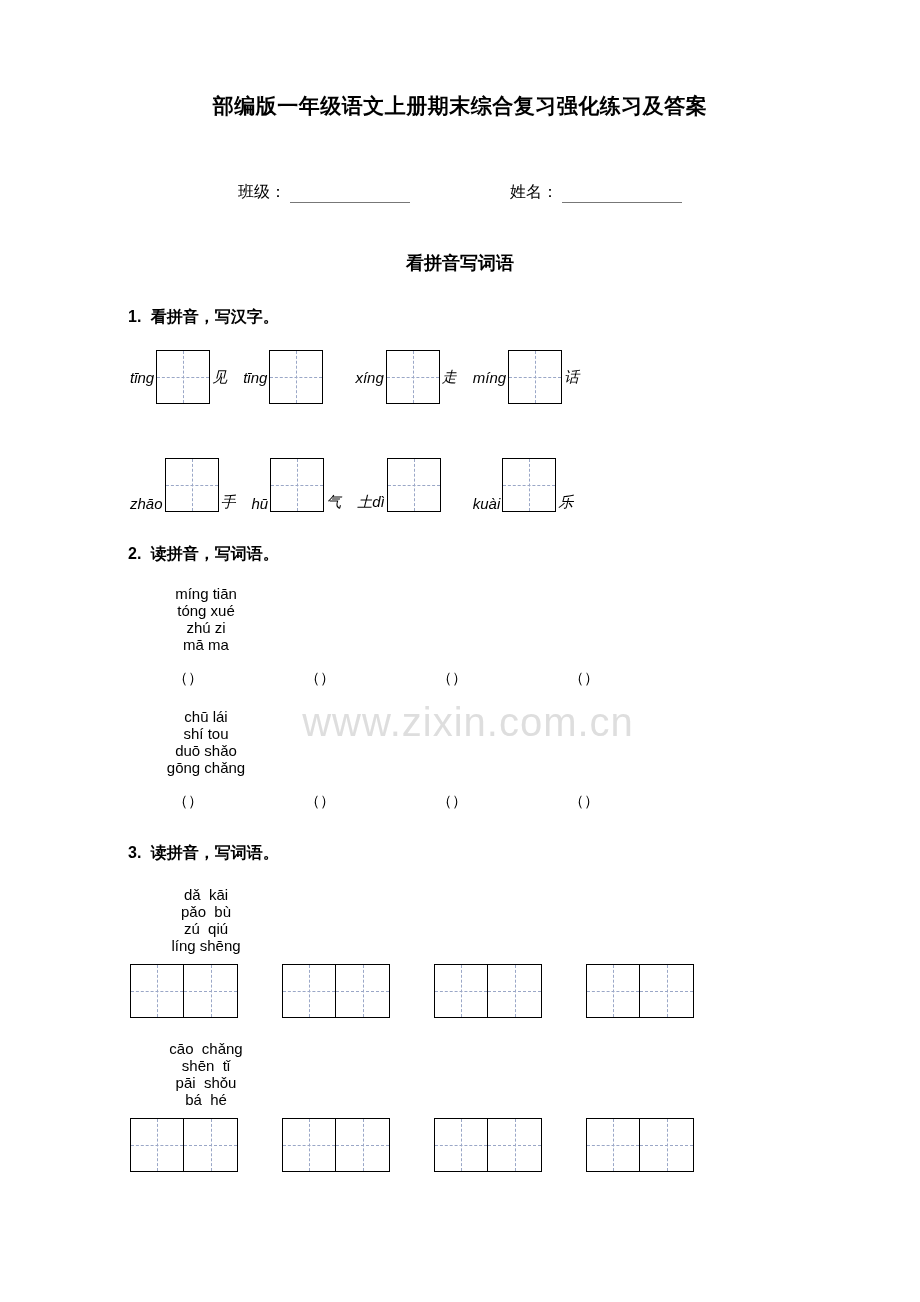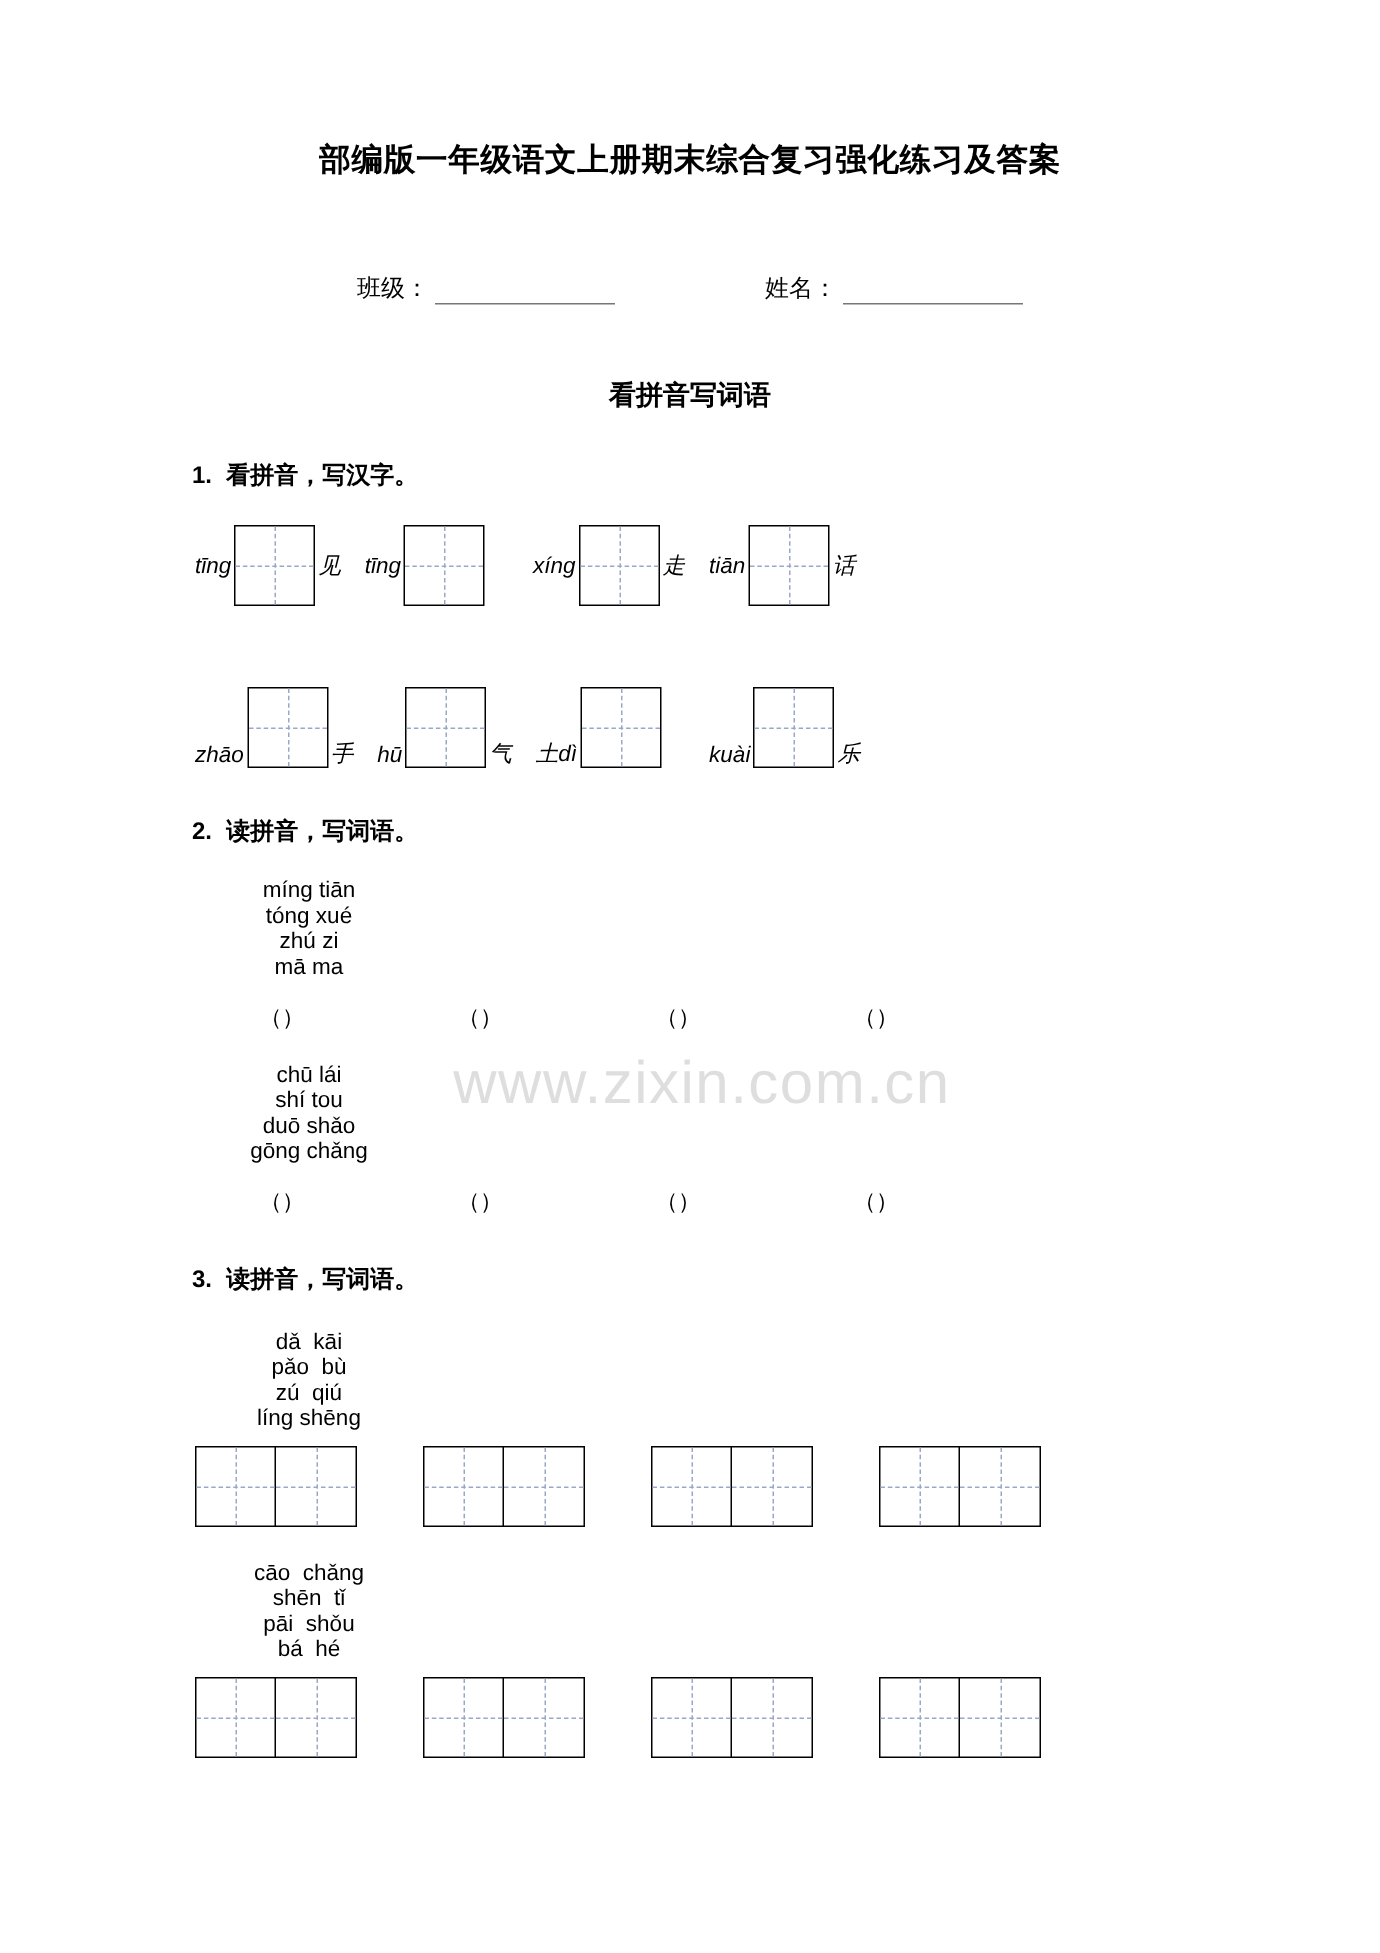--- a/index.html
+++ b/index.html
@@ -231,21 +231,21 @@
         </span>
       <span class="hz"></span>
       <span class="gap-m"></span>
       <span class="pin">xíng</span>
       <span class="box1">
           <span class="gridline-v"></span>
           <span class="gridline-h"></span>
         </span>
       <span class="hz">走</span>
       <span class="gap-s"></span>
-      <span class="pin">tiān</span>
+      <span class="pin">míng</span>
       <span class="box1">
           <span class="gridline-v"></span>
           <span class="gridline-h"></span>
         </span>
       <span class="hz">话</span>
     </div>
 
     <div class="tian-row second">
       <span class="pin">zhāo</span>
       <span class="box1">

